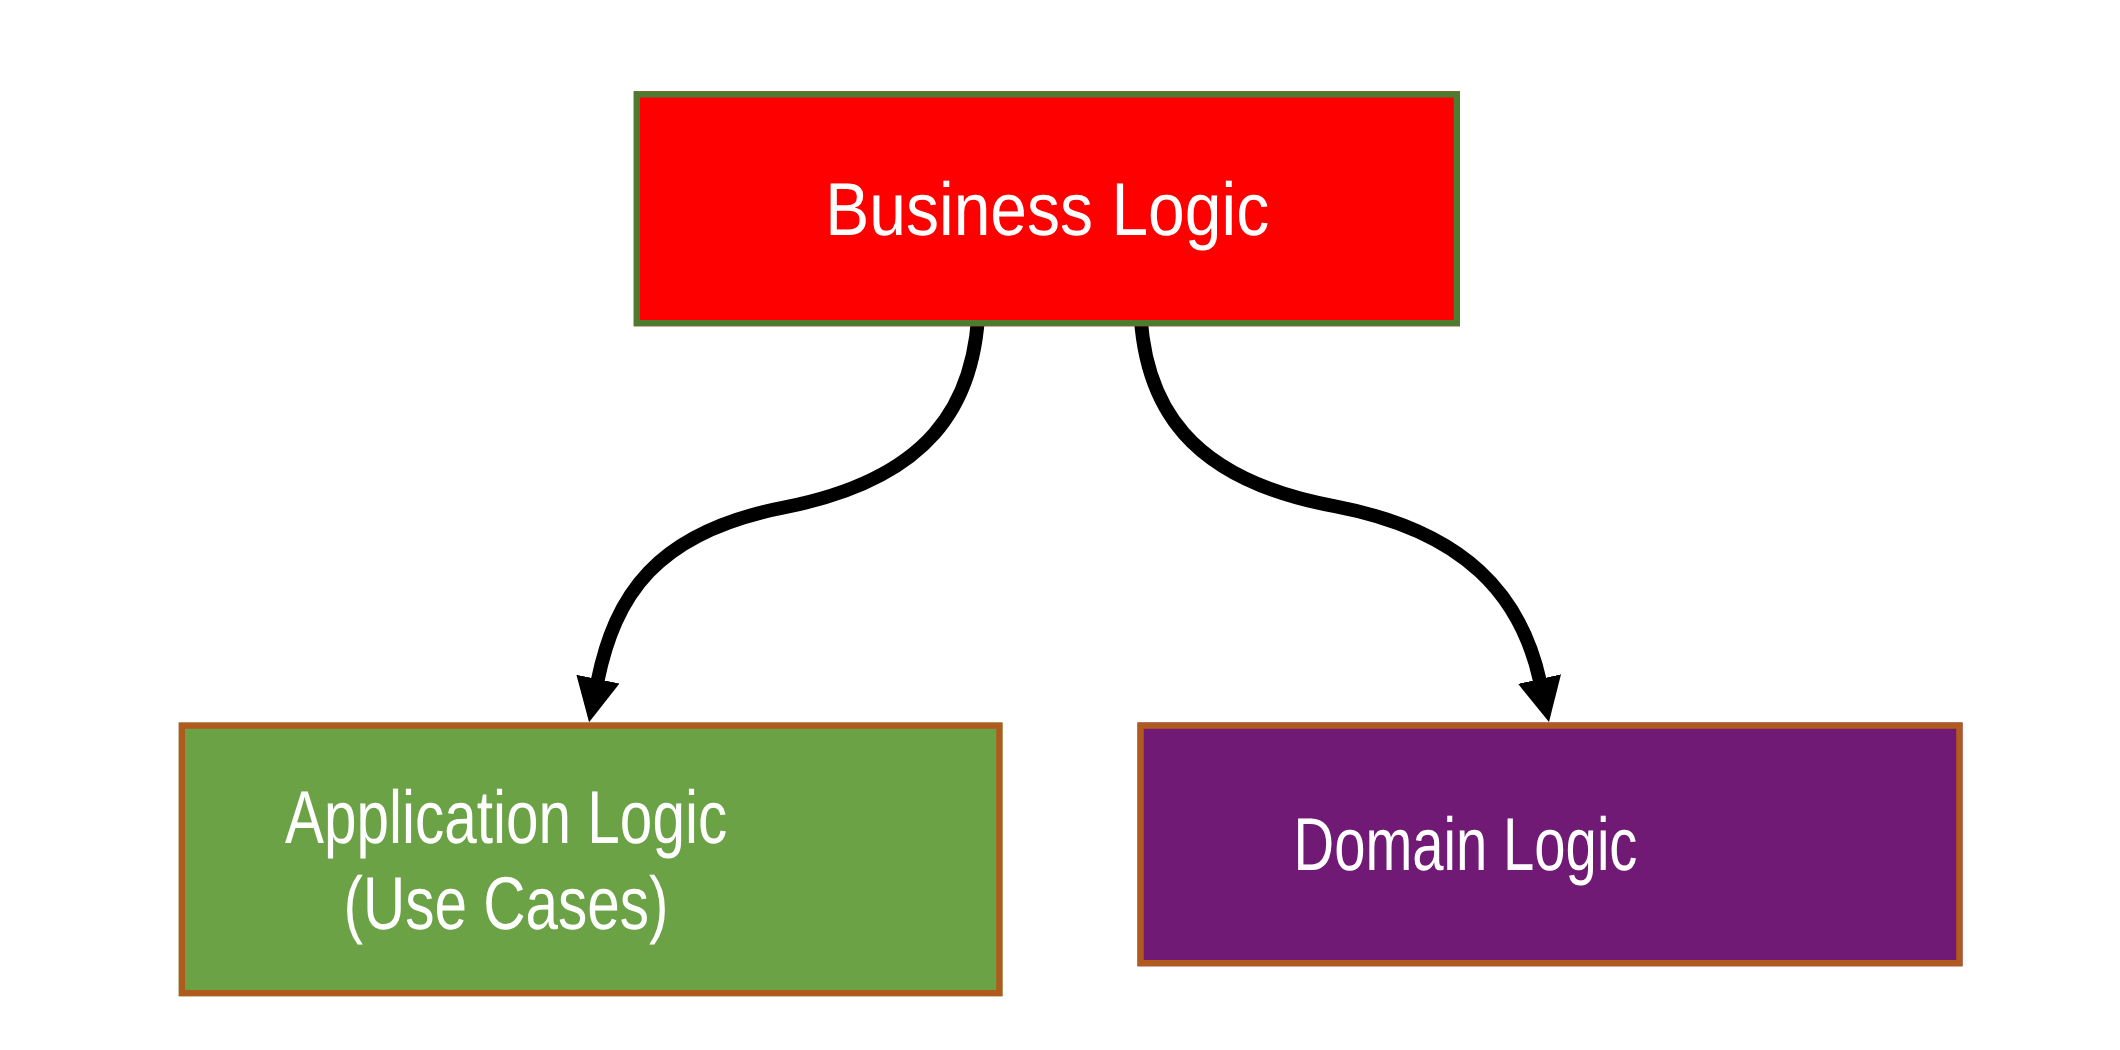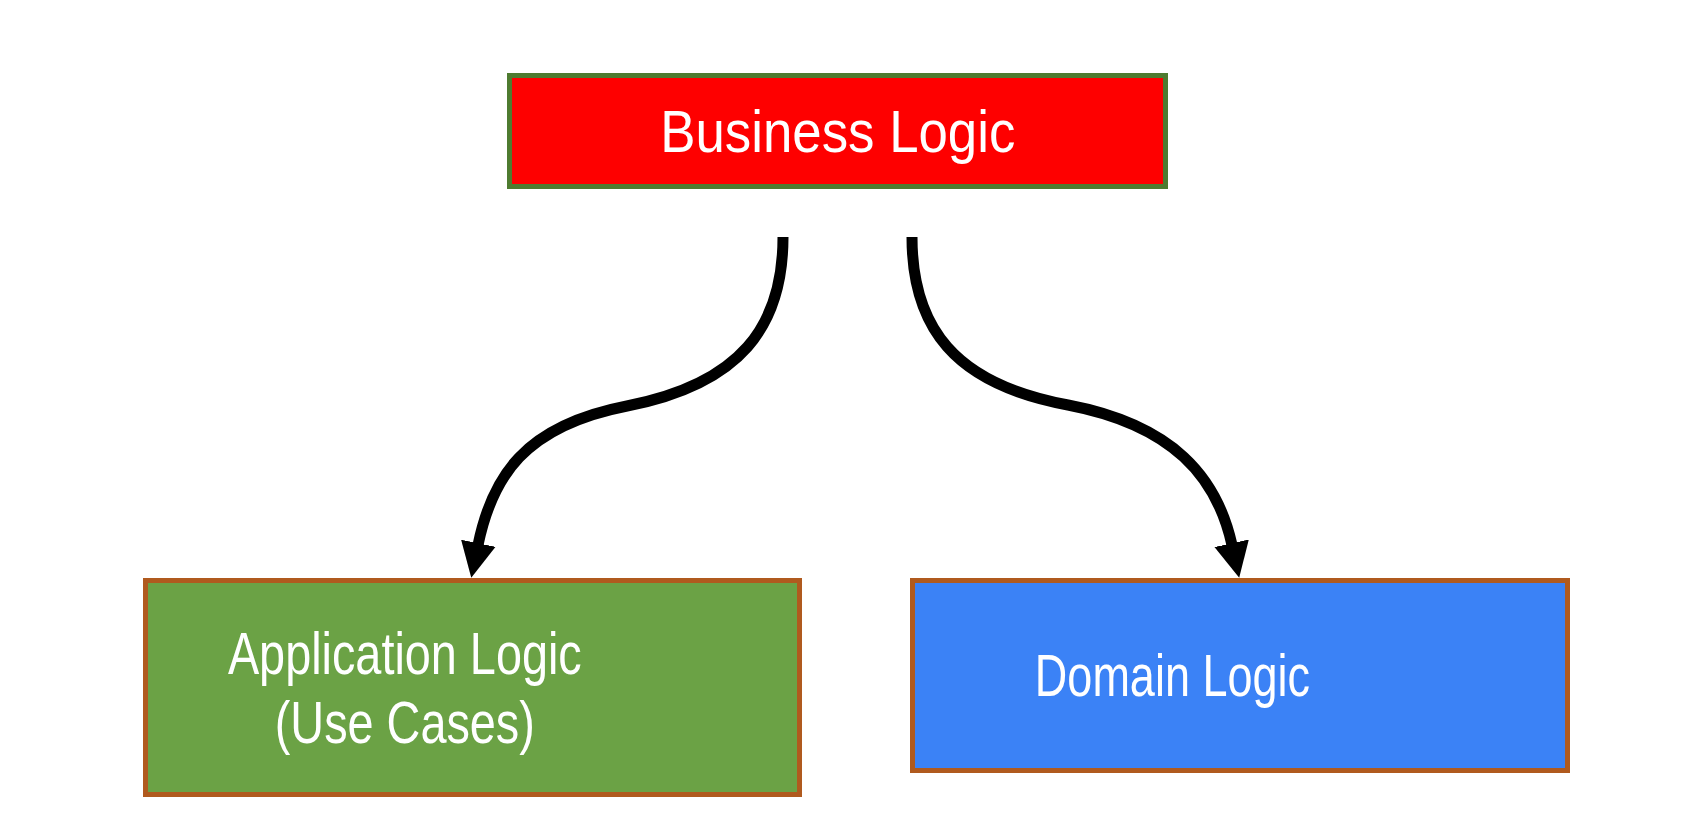--- a/index.html
+++ b/index.html
@@ -34,21 +34,21 @@
     border-style: solid;
     border-width: 5px;
     display: flex;
     align-items: center;
     justify-content: center;
   }
   .node-business {
     left: 507px;
     top: 73px;
     width: 661px;
-    height: 116px;
+    height: 188px;
   }
   .node-application {
     left: 143px;
     top: 578px;
     width: 659px;
     height: 219px;
     padding-right: 136px; 
   }
   .node-domain {
     left: 910px;
@@ -91,17 +91,17 @@
     <span class="label label-business">Business Logic</span>
   </div>
 
   <div class="node node-application" style="background-color: rgb(107, 162, 69); border-color: rgb(176, 90, 30); color: rgb(255, 255, 255);">
     <span class="label label-application">
       <span class="label-line">Application Logic</span>
       <span class="label-line">(Use Cases)</span>
     </span>
   </div>
 
-  <div class="node node-domain" style="background-color: #3b82f6; border-color: rgb(176, 90, 30); color: rgb(255, 255, 255);">
+  <div class="node node-domain" style="background-color: #701a75; border-color: rgb(176, 90, 30); color: rgb(255, 255, 255);">
     <span class="label label-domain">Domain Logic</span>
   </div>
 
 </div>
 
 </body></html>

